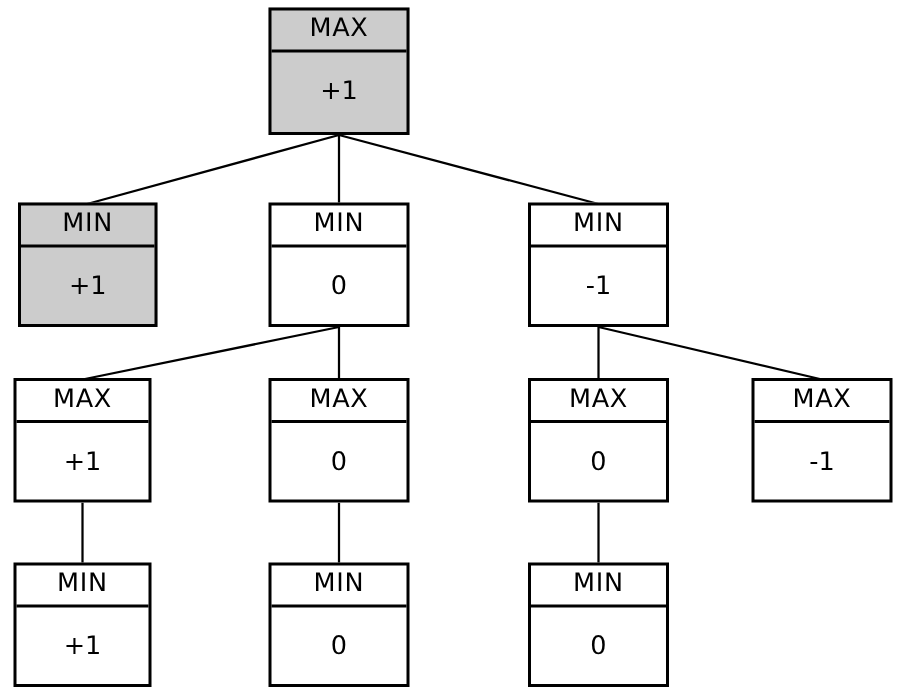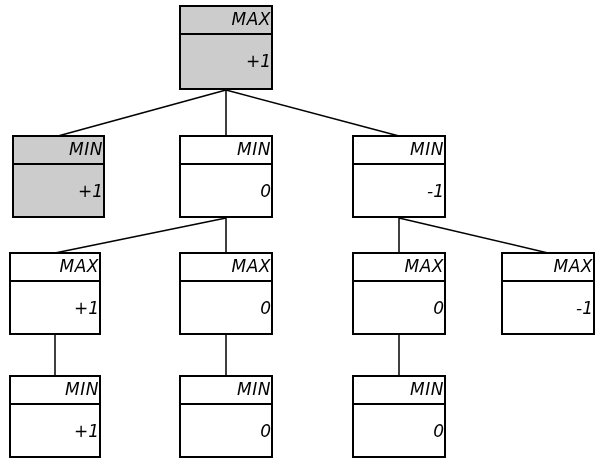--- a/index.html
+++ b/index.html
@@ -21,22 +21,21 @@
     left: 0;
     top: 0;
     width: 606px;
     height: 466px;
   }
   .node {
     position: absolute;
     box-sizing: border-box;
     background: #ffffff;
     border: 2px solid #000000;
-    text-align: right;
-    font-style: italic;
+    text-align: center;
   }
   .node.highlight {
     background: #cccccc;
   }
   .node-title {
     box-sizing: border-box;
     height: 28px;
     line-height: 25px;
     border-bottom: 2px solid #000000;
     font-size: 17px;

